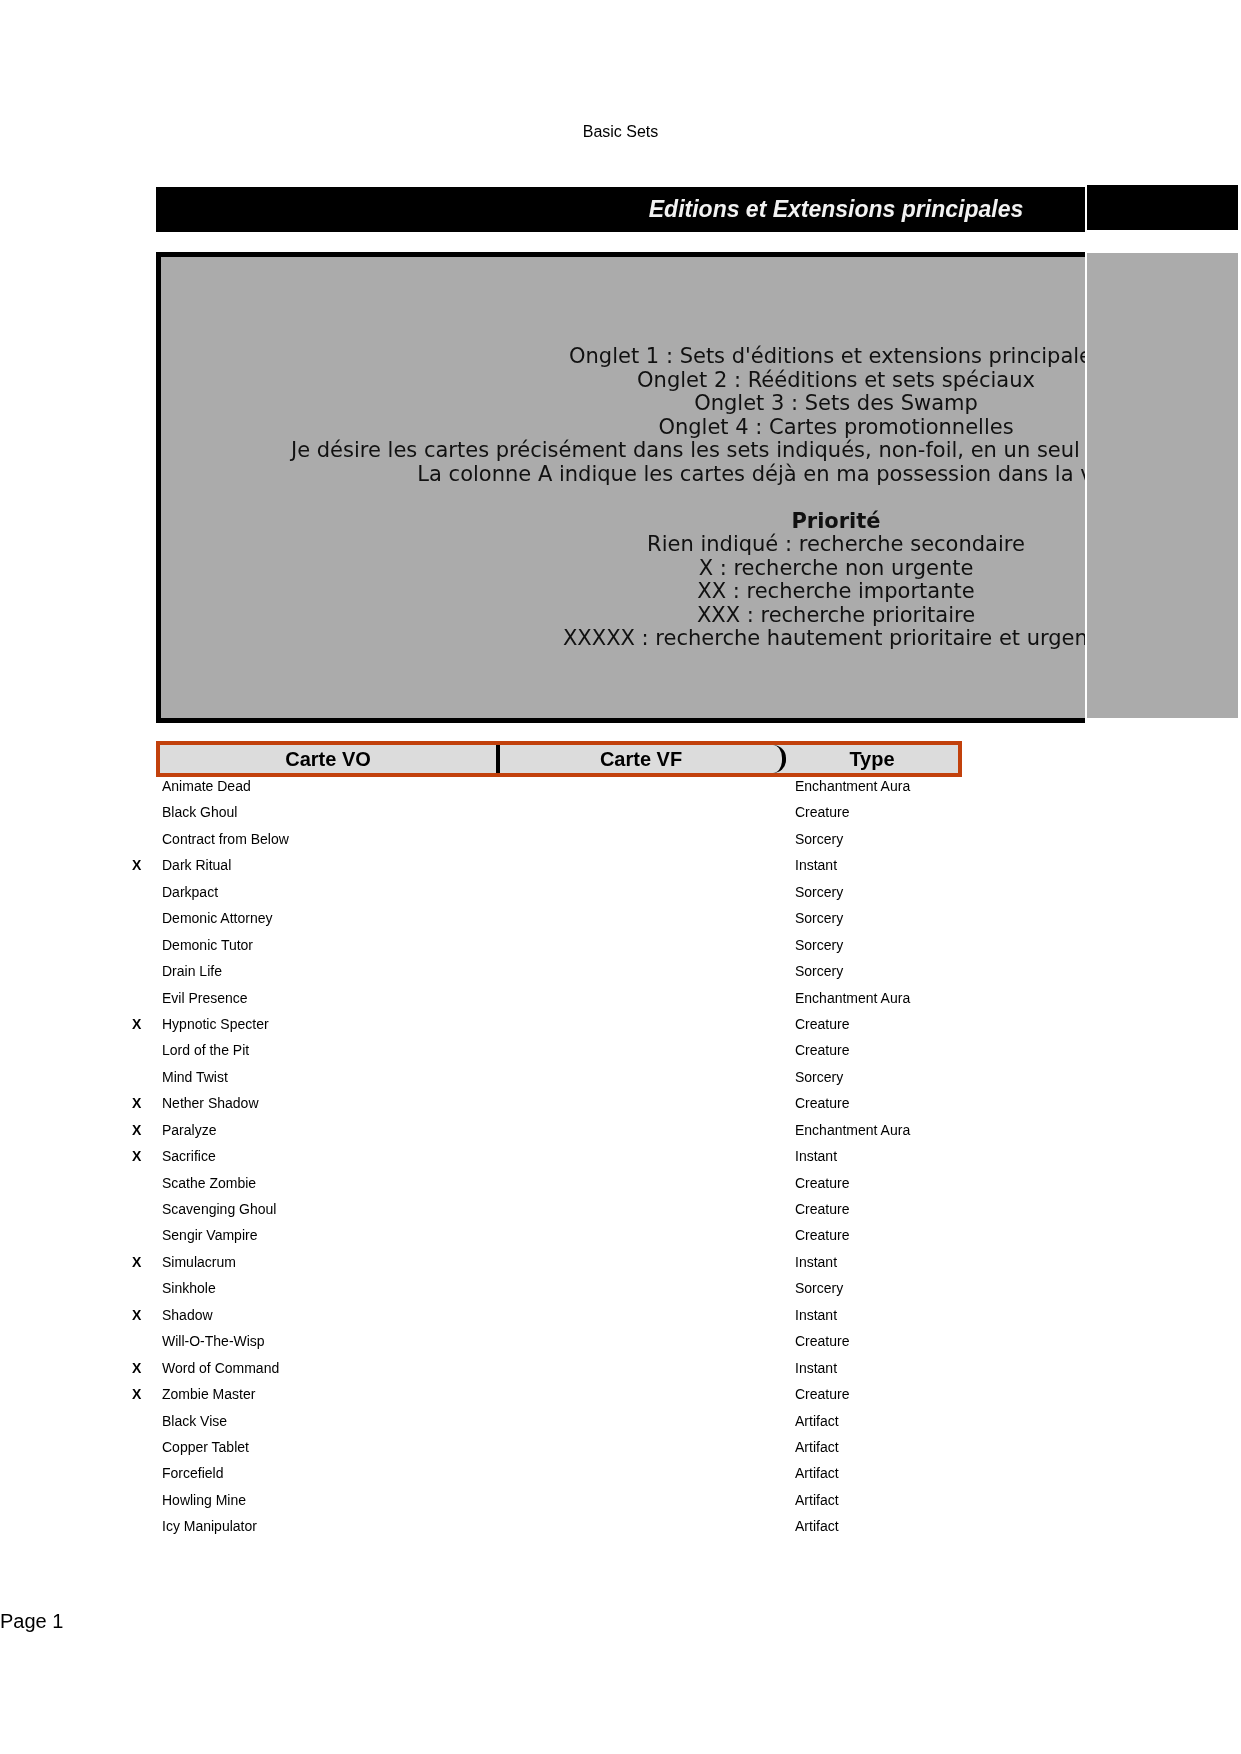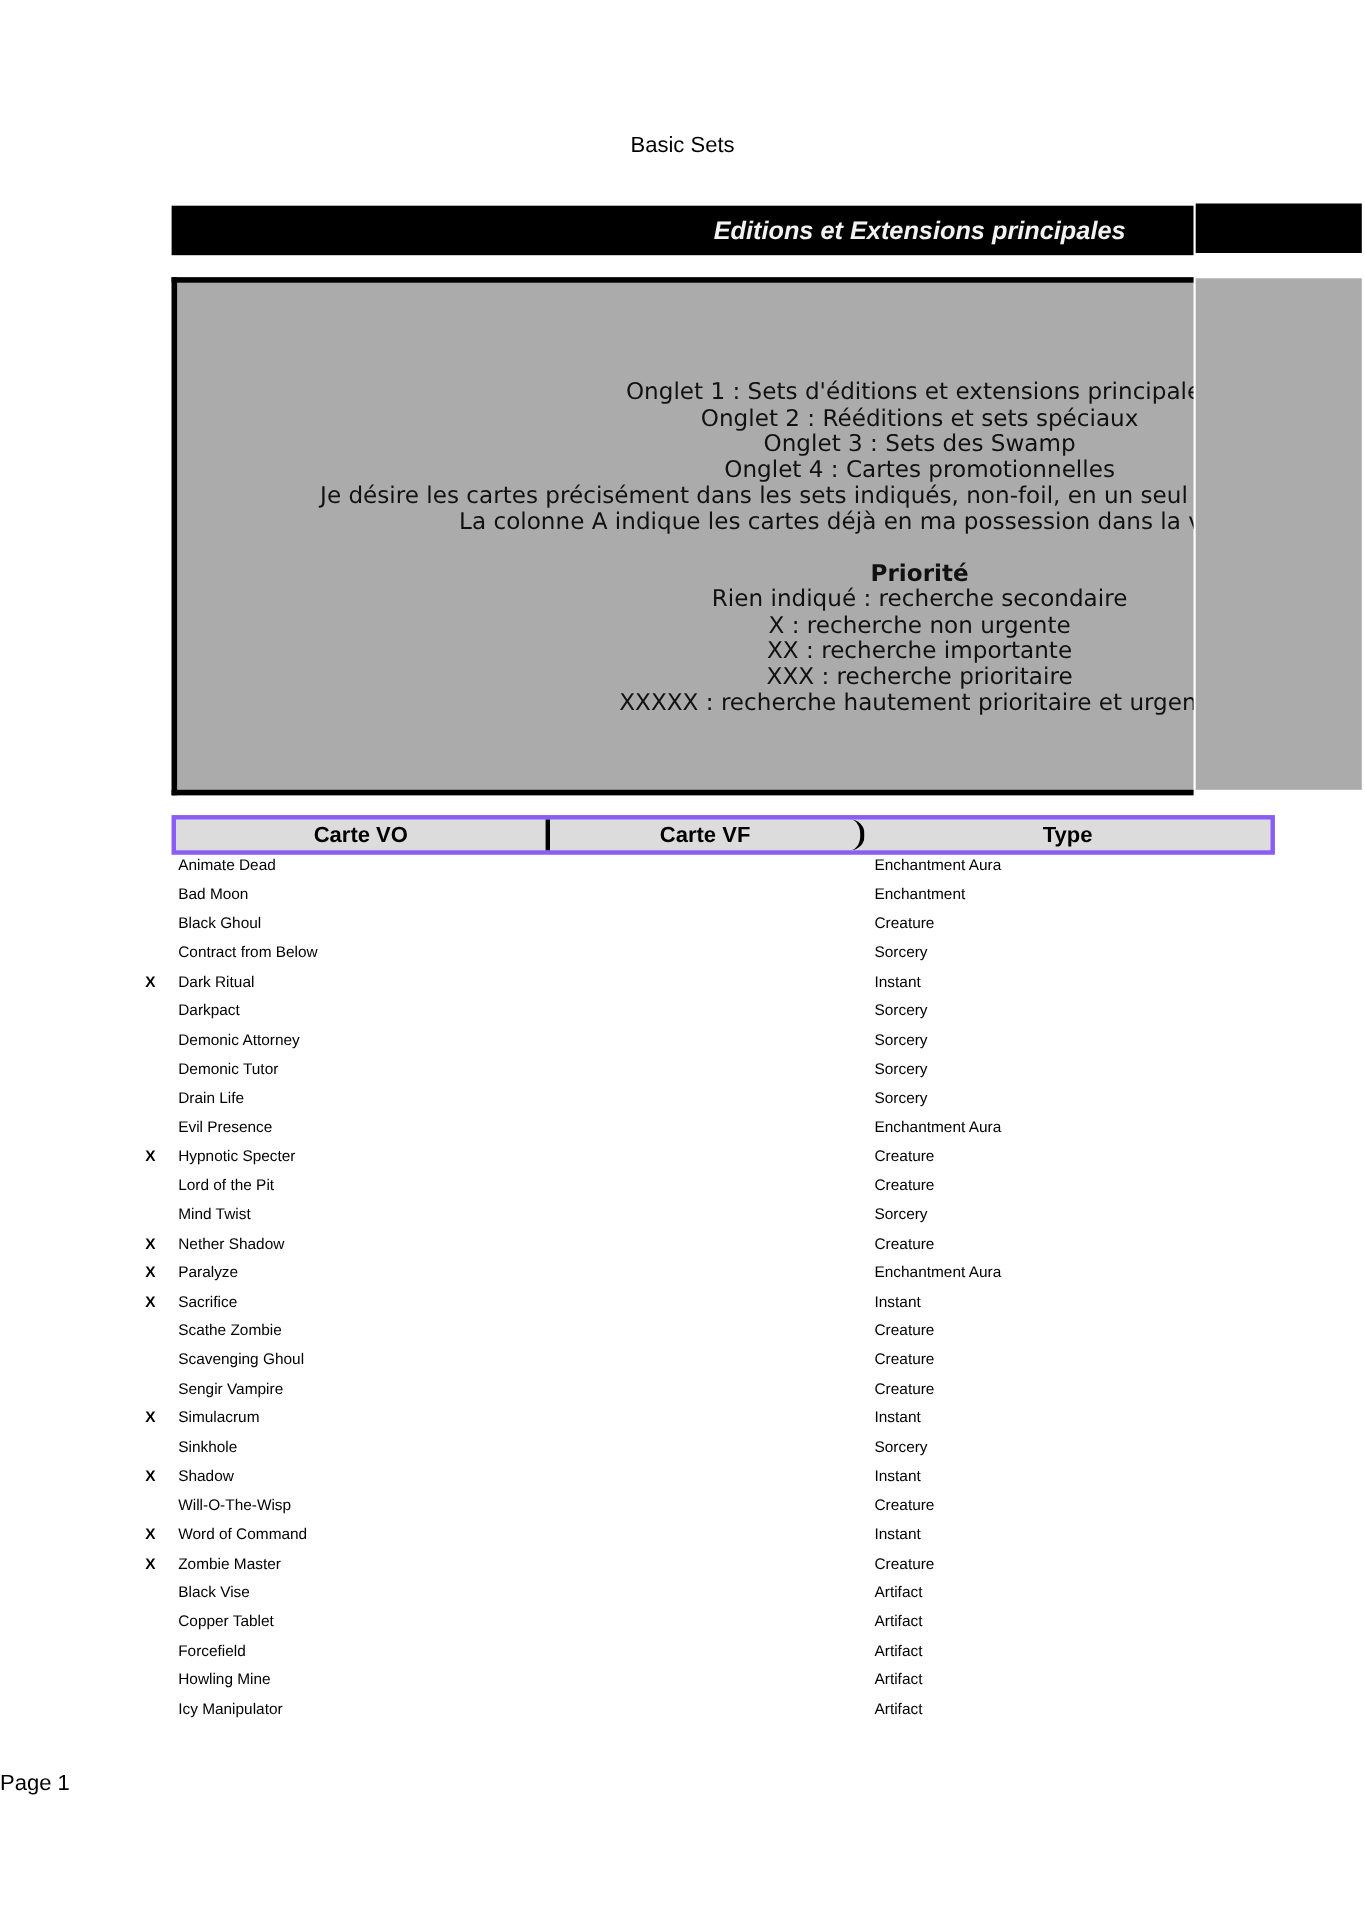--- a/index.html
+++ b/index.html
@@ -4,42 +4,42 @@
 <style>
   html,body{margin:0;padding:0;}
   body{
     width:1241px;height:1754px;position:relative;background:#ffffff;
     font-family:"Liberation Sans",sans-serif;color:#000;
     -webkit-font-smoothing:antialiased;overflow:hidden;
   }
   .abs{position:absolute;}
 
   
-  #sheet-title{top:119px;left:0;width:1241px;text-align:center;font-size:20px;line-height:26px;}
+  #sheet-title{top:119px;left:0;width:1241px;text-align:center;font-size:16px;line-height:26px;}
   #page-footer{top:1608px;left:0;width:1241px;text-align:left;font-size:20px;line-height:26px;}
 
   
   #banner{left:156px;top:187px;width:929px;height:45px;background:#000;overflow:hidden;font-style:italic;}
   #banner .wide{position:absolute;left:0;top:0;width:1360px;height:45px;line-height:45px;
     text-align:center;color:#f2f2f2;font-weight:bold;font-size:23px;}
   #banner-spill{left:1087px;top:185px;width:151px;height:45px;background:#000;}
 
   
   #info-box{left:156px;top:252px;width:929px;height:471px;box-sizing:border-box;
     background:#ababab;border:5px solid #000;border-right:none;overflow:hidden;}
   #gray-spill{left:1087px;top:253px;width:151px;height:465px;background:#ababab;}
   .info-text{position:absolute;left:-5px;top:88px;width:1360px;text-align:center;
     font-family:"DejaVu Sans",sans-serif;font-size:21px;line-height:23.5px;color:#111;}
   .info-line{height:23.5px;white-space:nowrap;}
   .info-spacer{height:23.5px;}
   .priority-title{height:23.5px;font-weight:bold;}
 
   
-  #table-header{left:156px;top:741px;width:1003px;height:36px;box-sizing:border-box;
-    background:#dcdcdc;border:4px solid #8b5cf6;display:flex;}
+  #table-header{left:156px;top:741px;width:806px;height:36px;box-sizing:border-box;
+    background:#dcdcdc;border:4px solid #c2410c;display:flex;}
   #table-header .th{box-sizing:border-box;text-align:center;font-weight:bold;font-size:20px;
     line-height:28px;overflow:hidden;}
   .th.c1{width:340px;border-right:4px solid #000;}
   .th.c2{width:286px;border-right:4px solid #000;border-radius:13px;}
   .th.c3{flex:1;border-radius:12px;}
 
   
   #table-body{left:126px;top:773px;width:1000px;}
   .row{position:relative;height:26.45px;font-size:14px;line-height:26.45px;white-space:nowrap;}
   .row .cell-x{position:absolute;left:6px;width:28px;font-weight:bold;}
@@ -88,26 +88,20 @@
 
 <div class="abs" id="table-body">
     <div class="row">
     <span class="cell-x"></span>
     <span class="cell-name">Animate Dead</span>
     <span class="cell-vf"></span>
     <span class="cell-type">Enchantment Aura</span>
   </div>
     <div class="row">
     <span class="cell-x"></span>
-    <span class="cell-name">Bad Moon</span>
-    <span class="cell-vf"></span>
-    <span class="cell-type">Enchantment</span>
-  </div>
-    <div class="row">
-    <span class="cell-x"></span>
     <span class="cell-name">Black Ghoul</span>
     <span class="cell-vf"></span>
     <span class="cell-type">Creature</span>
   </div>
     <div class="row">
     <span class="cell-x"></span>
     <span class="cell-name">Contract from Below</span>
     <span class="cell-vf"></span>
     <span class="cell-type">Sorcery</span>
   </div>

